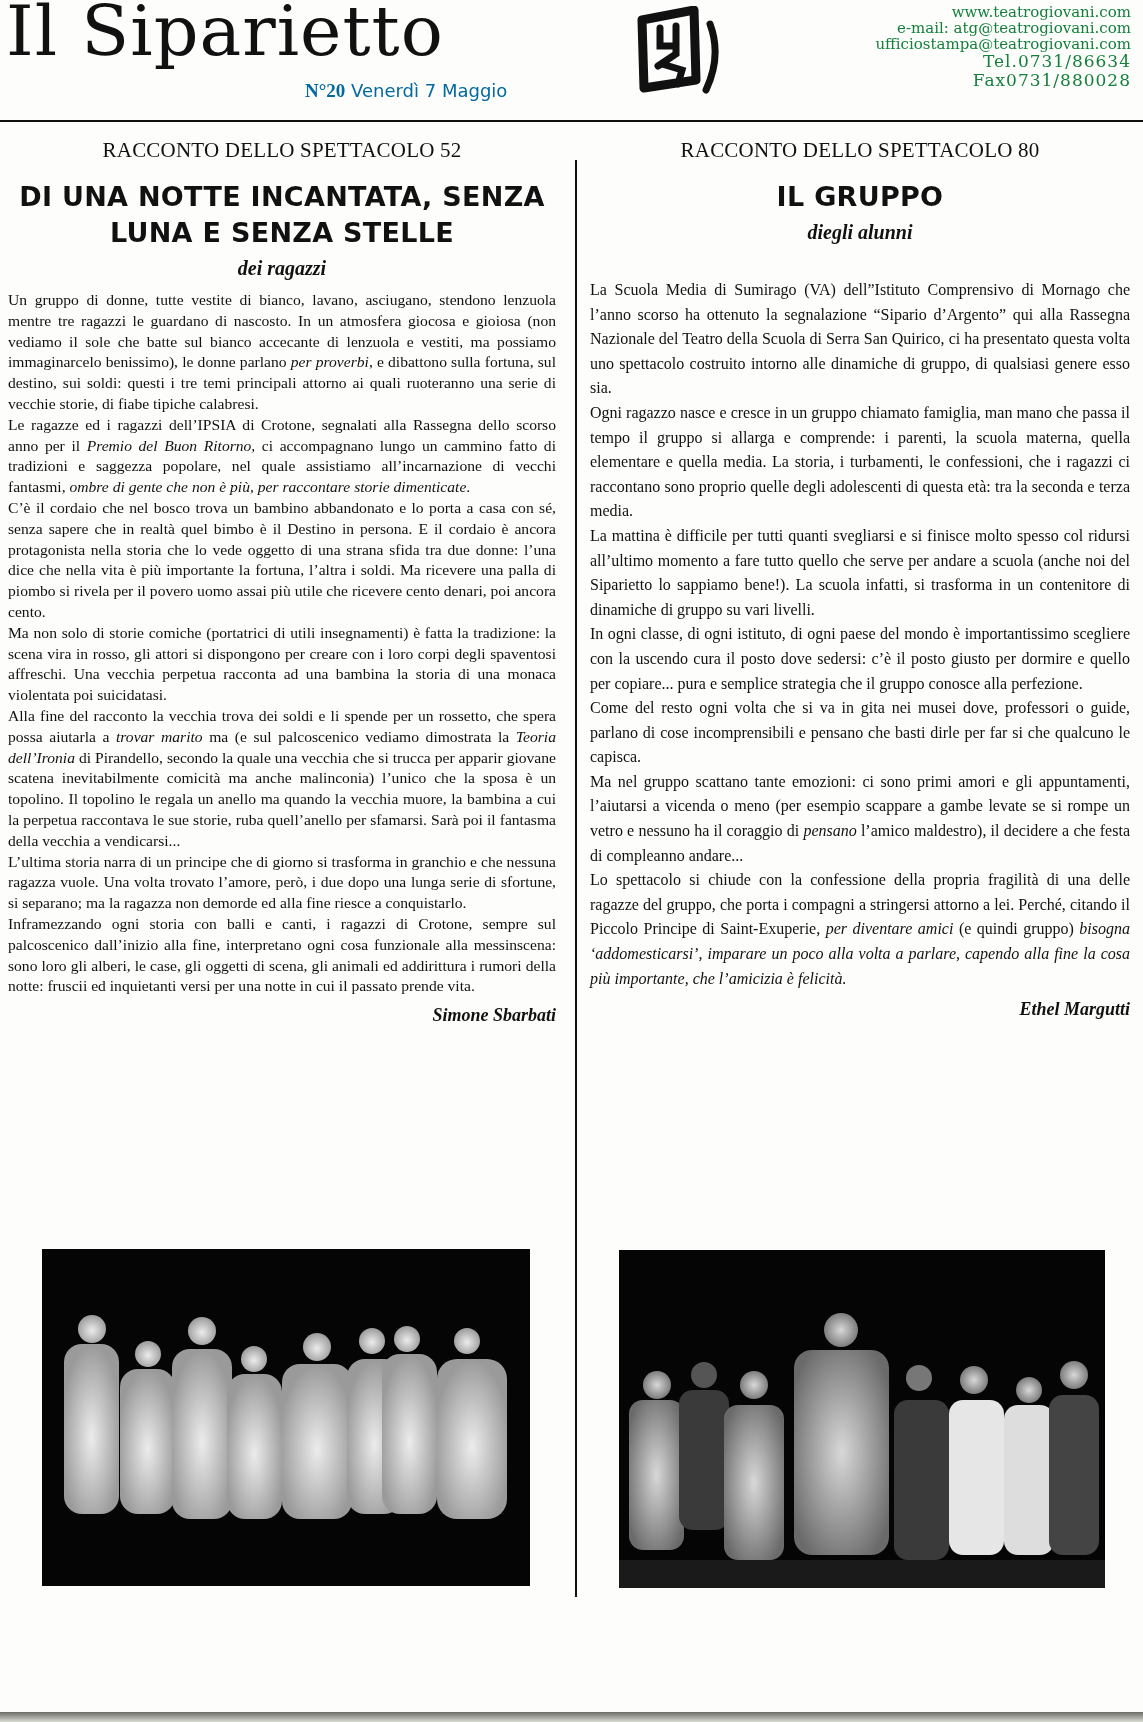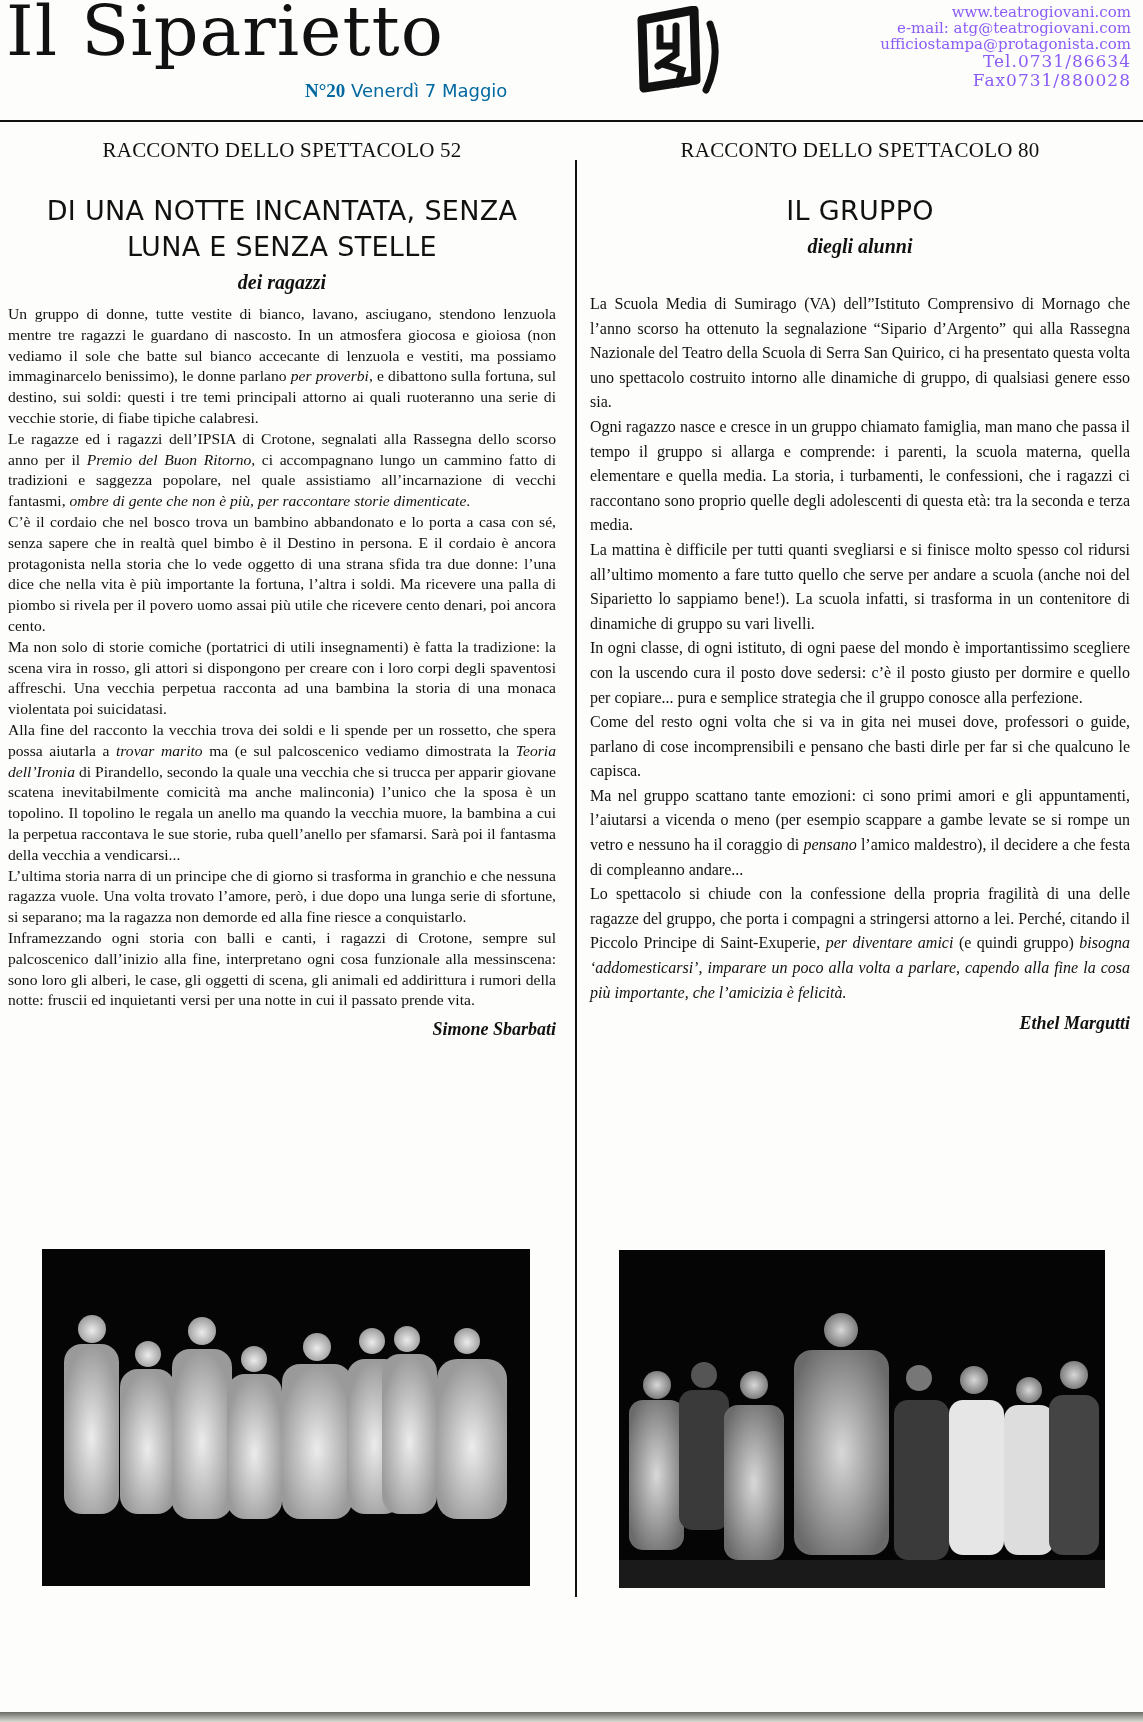--- a/index.html
+++ b/index.html
@@ -14,32 +14,32 @@
       color: #111; line-height: 1;
     }
     .issue {
       position: absolute; left: 305px; top: 80px;
       font-family: "DejaVu Sans", sans-serif; font-size: 18px; color: #0369a1;
     }
     .issue .num { font-family: "Liberation Serif", serif; font-weight: bold; font-size: 19px; }
     .logo { position: absolute; left: 632px; top: 6px; width: 92px; height: 88px; }
     .contacts {
       position: absolute; right: 12px; top: 4px; text-align: right;
-      font-family: "DejaVu Serif", serif; font-size: 15px; line-height: 16px; color: #8b5cf6;
+      font-family: "DejaVu Serif", serif; font-size: 15px; line-height: 16px; color: #15803d;
     }
     .contacts .phone { font-size: 17px; line-height: 19px; letter-spacing: 1px; }
     .top-rule { position: absolute; left: 0; right: 0; top: 120px; height: 2px; background: #111; }
     .col-divider { position: absolute; left: 575px; top: 160px; width: 2px; height: 1437px; background: #111; }
     .col { position: absolute; top: 130px; }
     .col.left { left: 8px; width: 548px; }
     .col.right { left: 590px; width: 540px; }
     .kicker { text-align: center; font-size: 21px; letter-spacing: 0.2px; margin-top: 8px; }
     .headline {
-      text-align: center; font-family: "DejaVu Sans", sans-serif; font-weight: normal;
-      font-size: 27px; line-height: 36px; margin-top: 30px; letter-spacing: 0.3px;
+      text-align: center; font-family: "DejaVu Sans", sans-serif; font-weight: bold;
+      font-size: 27px; line-height: 36px; margin-top: 16px; letter-spacing: 0.3px;
     }
     .byline { text-align: center; font-style: italic; font-weight: bold; font-size: 20px; margin-top: 6px; }
     .body { text-align: justify; font-size: 15.6px; line-height: 20.8px; }
     .col.left .body { margin-top: 10px; }
     .col.right .body { margin-top: 34px; font-size: 16px; line-height: 24.6px; }
     .body p { margin: 0; }
     .body em { font-style: italic; }
     .signature { text-align: right; font-style: italic; font-weight: bold; font-size: 18px; margin-top: 8px; }
     .photo { position: absolute; background: #050505; overflow: hidden; }
     .photo.left { left: 42px; top: 1249px; width: 488px; height: 337px; }
@@ -58,21 +58,21 @@
 <div class="logo">
   <svg viewBox="0 0 92 88">
     <path d="M10 14 L62 4 L64 74 L12 82 Z" fill="none" stroke="#111" stroke-width="9" stroke-linejoin="round"></path>
     <path d="M28 22 L28 40 L44 40 M44 20 L44 48 L26 60 M30 58 L50 64 L46 78" fill="none" stroke="#111" stroke-width="7" stroke-linecap="round"></path>
     <path d="M78 18 Q90 50 74 84" fill="none" stroke="#111" stroke-width="7" stroke-linecap="round"></path>
   </svg>
 </div>
 <div class="contacts">
   <div>www.teatrogiovani.com</div>
   <div>e-mail: atg@teatrogiovani.com</div>
-  <div>ufficiostampa@protagonista.com</div>
+  <div>ufficiostampa@teatrogiovani.com</div>
   <div class="phone">Tel.0731/86634</div>
   <div class="phone">Fax0731/880028</div>
 </div>
 <div class="top-rule"></div>
 <div class="col-divider"></div>
 
 <div class="col left">
   <div class="kicker">RACCONTO DELLO SPETTACOLO 52</div>
   <div class="headline">DI UNA NOTTE INCANTATA, SENZA LUNA E SENZA STELLE</div>
   <div class="byline">dei ragazzi</div>

